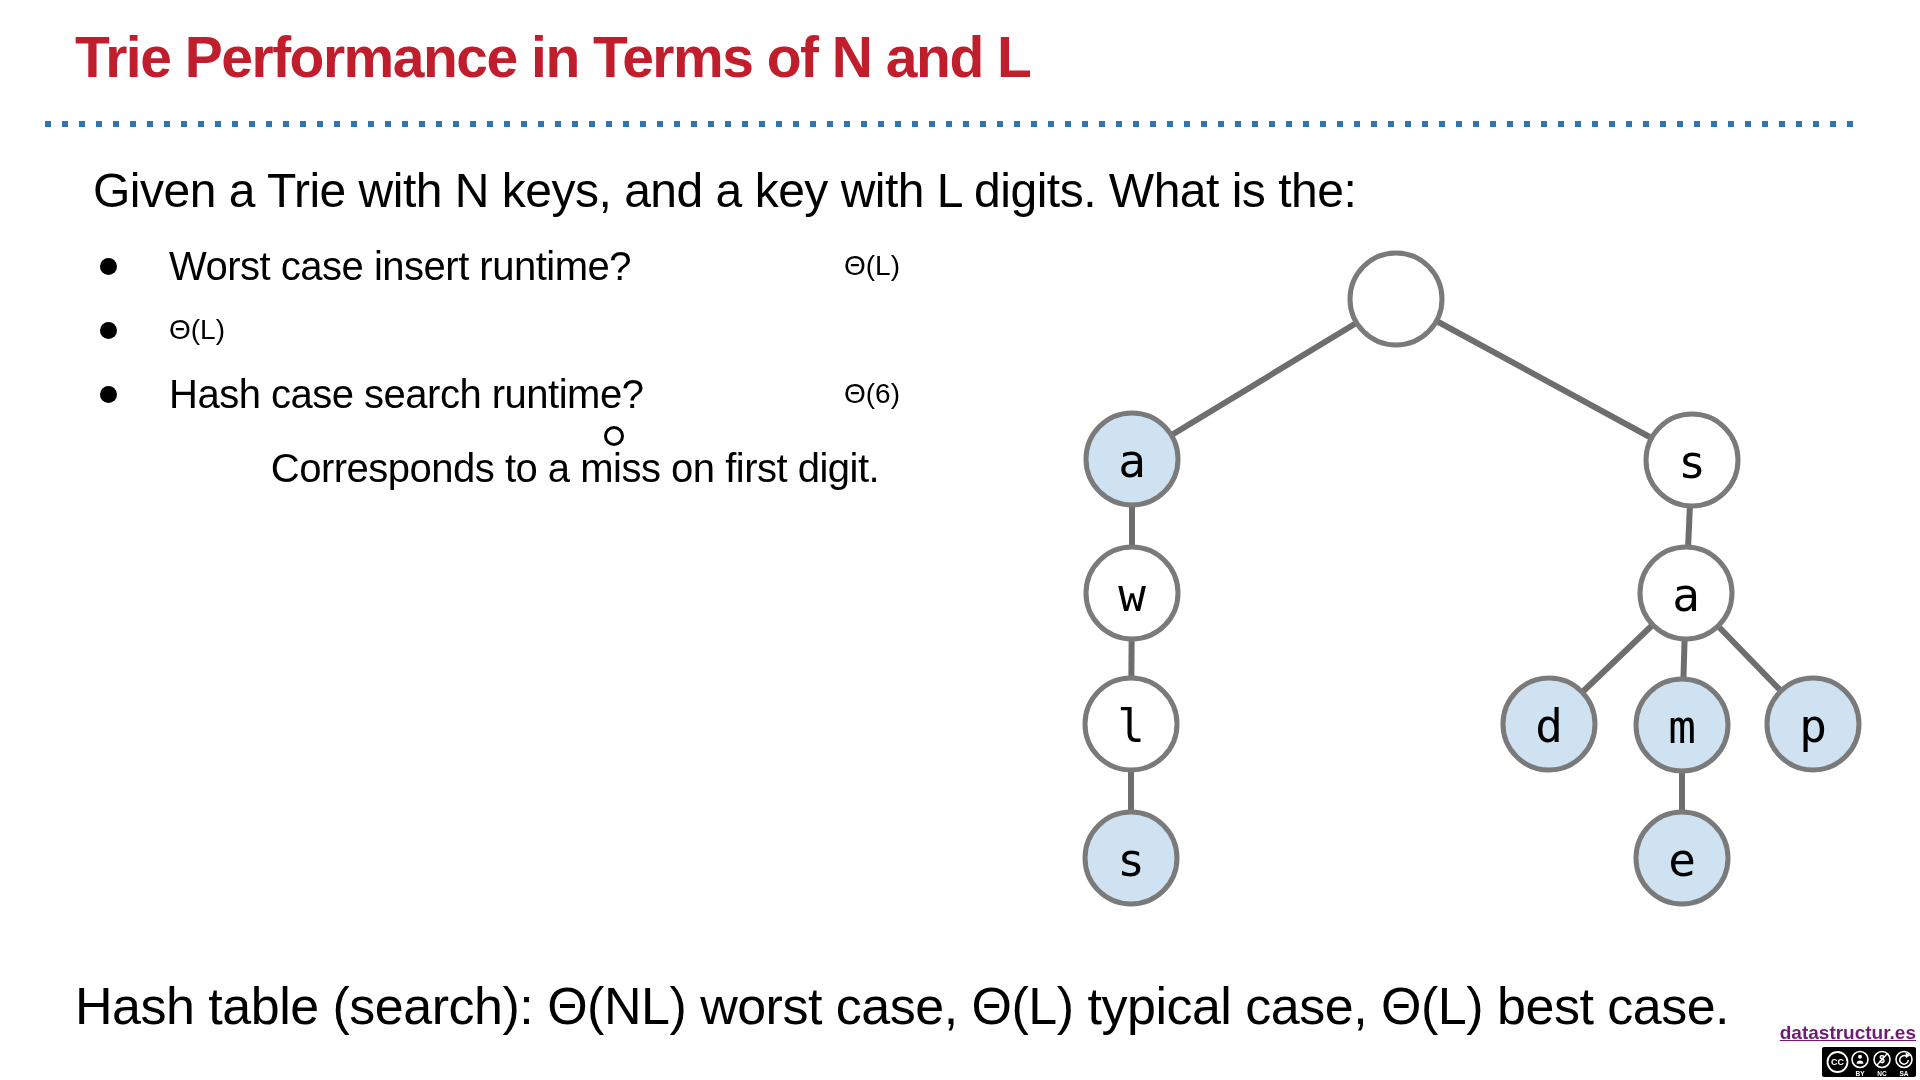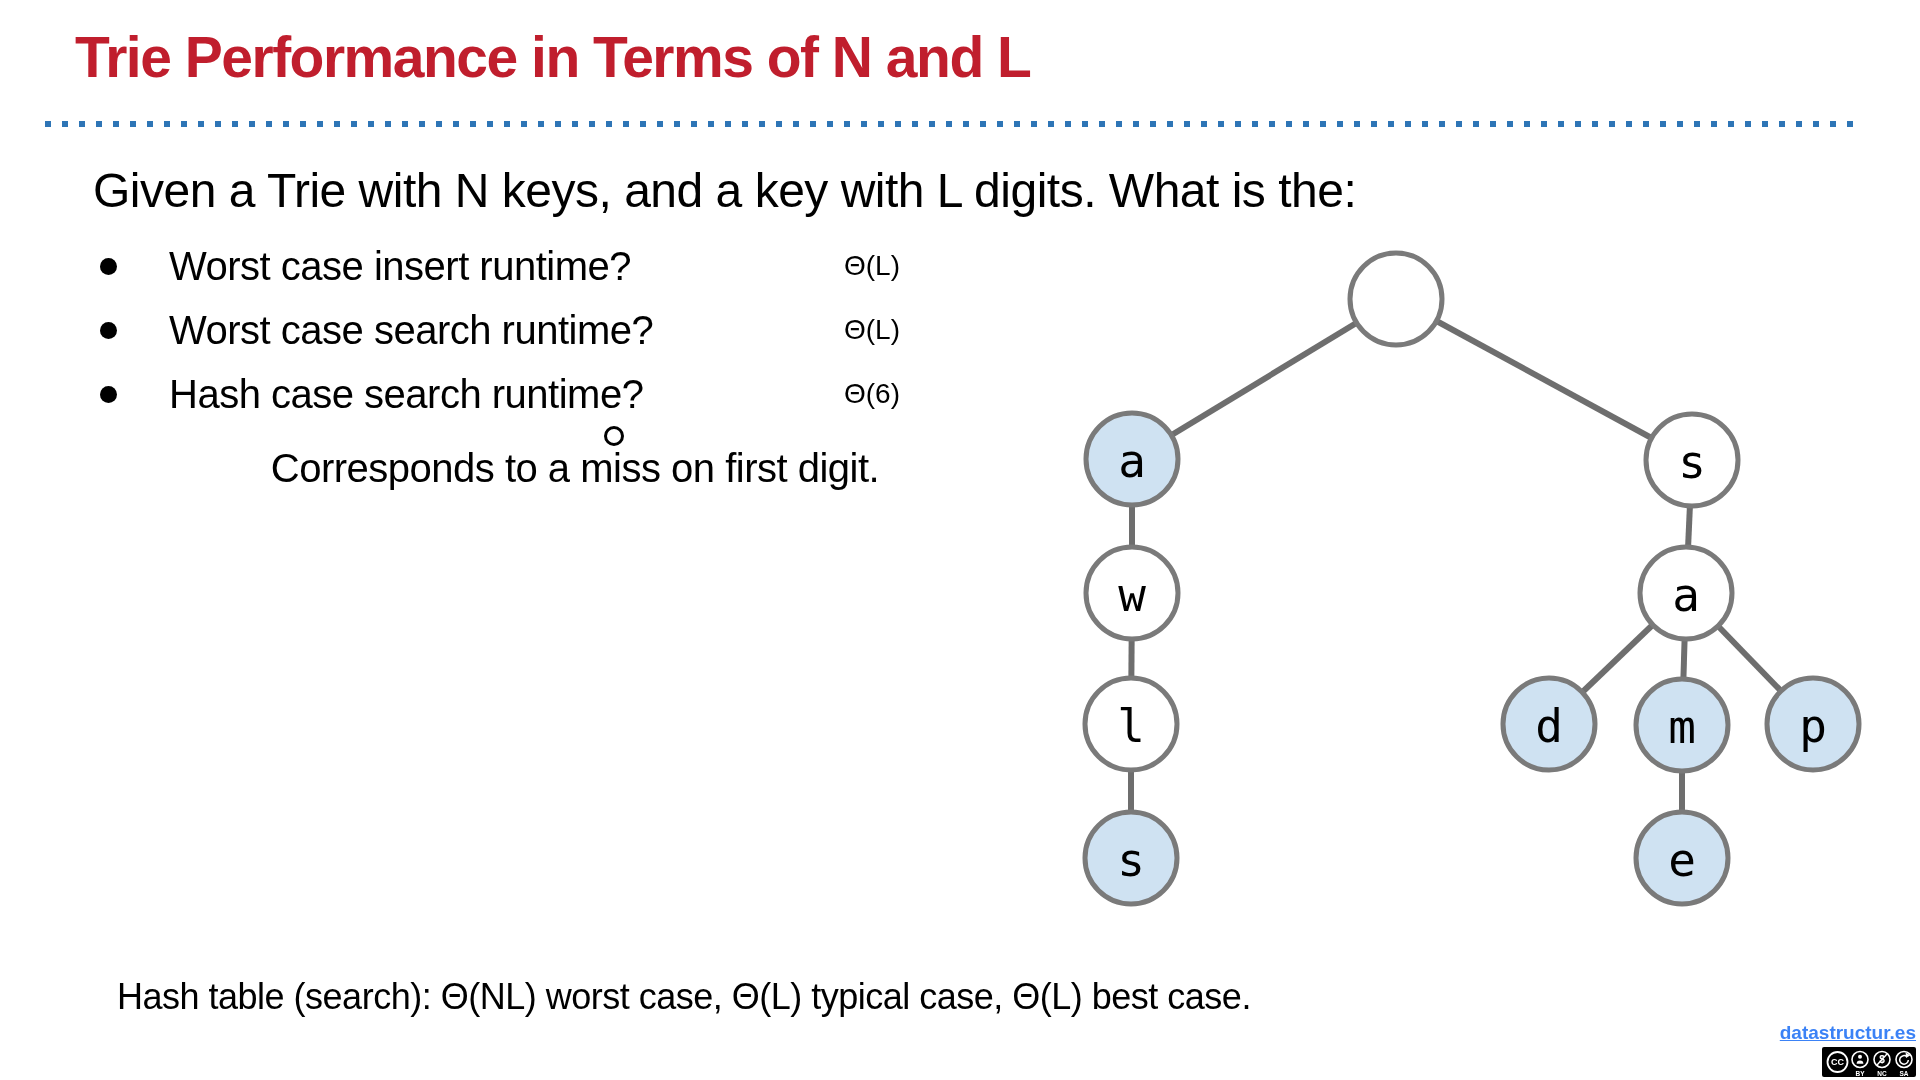--- a/index.html
+++ b/index.html
@@ -31,23 +31,22 @@
   .bcircle {
     width:14px; height:14px; border-radius:50%; background:#fff;
     border:3px solid #000; margin-left:100px; margin-right:22px; flex:none;
   }
   .sublabel { font-size:40px; letter-spacing:-0.5px; white-space:nowrap; }
   .trie-svg { position:absolute; left:0; top:0; width:1920px; height:1080px; }
   .node-label {
     font-family:"DejaVu Sans Mono", monospace; font-size:46px; fill:#000;
   }
   .bottom-note {
-    position:absolute; left:75px; top:976px; font-size:36px; letter-spacing:-0.5px;
+    position:absolute; left:75px; top:976px; font-size:52px; letter-spacing:-0.5px;
     white-space:nowrap;
-    margin-left:42px;
   }
   .site-link {
     position:absolute; right:4px; top:1022px; font-size:19px; font-weight:bold;
     text-decoration:underline; white-space:nowrap;
   }
   .license-badge { position:absolute; right:4px; top:1047px; width:94px; height:30px; }
   .license-badge text { font-family:"Liberation Sans", sans-serif; fill:#fff; }
 </style>
 </head>
 <body>
@@ -59,21 +58,20 @@
 <div class="intro">Given a Trie with N keys, and a key with L digits. What is the:</div>
 
 <div class="bullets">
   <div class="brow">
     <span class="bdot"></span>
     <span class="blabel">Worst case insert runtime?</span>
     <span class="banswer">Θ(L)</span>
   </div>
   <div class="brow">
     <span class="bdot"></span>
-    <span class="blabel">Worst case search runtime?</span>
     <span class="banswer">Θ(L)</span>
   </div>
   <div class="brow">
     <span class="bdot"></span>
     <span class="blabel">Hash case search runtime?</span>
     <span class="banswer">Θ(6)</span>
   </div>
   <div class="subrow">
     <span class="bcircle"></span>
     <span class="sublabel">Corresponds to a miss on first digit.</span>
@@ -131,21 +129,21 @@
       <text x="1131" y="860" text-anchor="middle" dominant-baseline="central" class="node-label">s</text>
     </g>
     <g>
       <circle cx="1682" cy="858" r="46" fill="#cfe2f2" stroke="#7a7a7a" stroke-width="5"></circle>
       <text x="1682" y="860" text-anchor="middle" dominant-baseline="central" class="node-label">e</text>
     </g>
   </svg>
 
 <div class="bottom-note">Hash table (search): Θ(NL) worst case, Θ(L) typical case, Θ(L) best case.</div>
 
-<a class="site-link" href="#" style="color: #3b82f6;">datastructur.es</a>
+<a class="site-link" href="#" style="color: #701a75;">datastructur.es</a>
 
 <svg class="license-badge" viewBox="0 0 94 30" xmlns="http://www.w3.org/2000/svg">
   <rect x="0" y="0" width="94" height="30" rx="2" fill="#000"></rect>
   <g>
     <circle cx="15.5" cy="15" r="10" fill="none" stroke="#fff" stroke-width="1.8"></circle>
     <text x="15.5" y="18.2" font-size="9" font-weight="bold" text-anchor="middle">CC</text>
   </g>
   <g>
     <circle cx="38" cy="12.5" r="8" fill="none" stroke="#fff" stroke-width="1.6"></circle>
     <circle cx="38" cy="9.7" r="2" fill="#fff"></circle>

